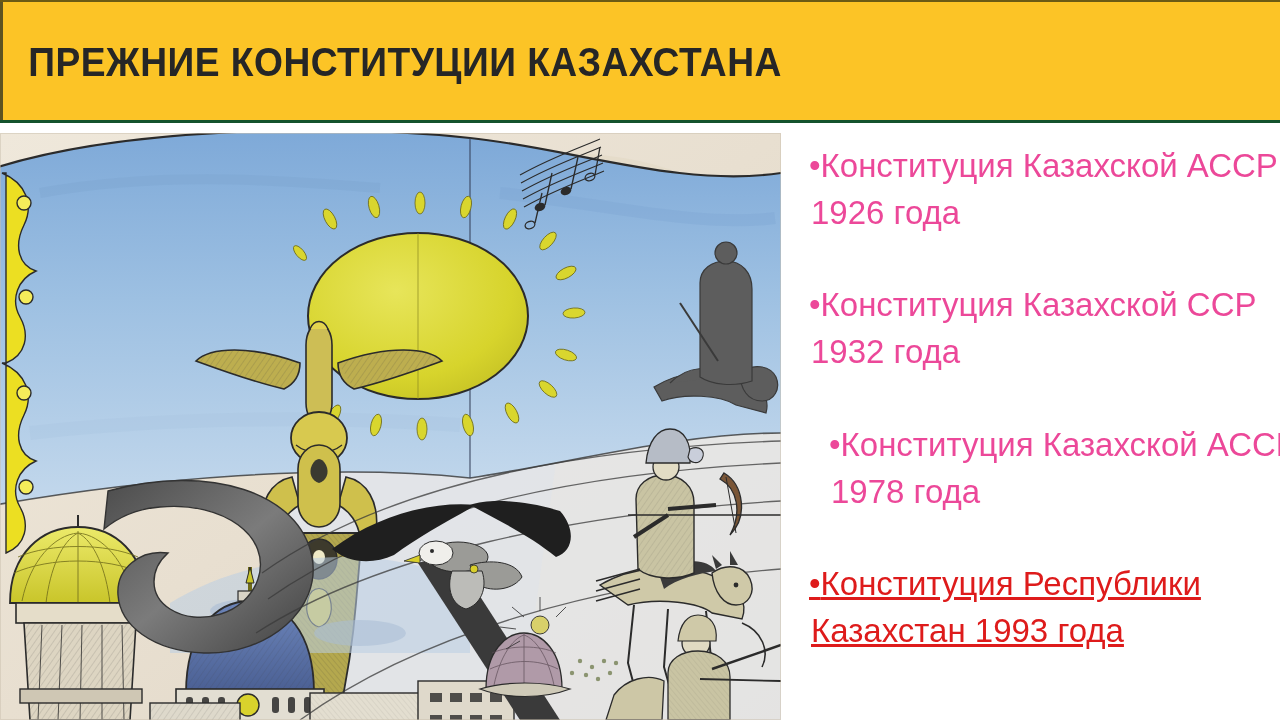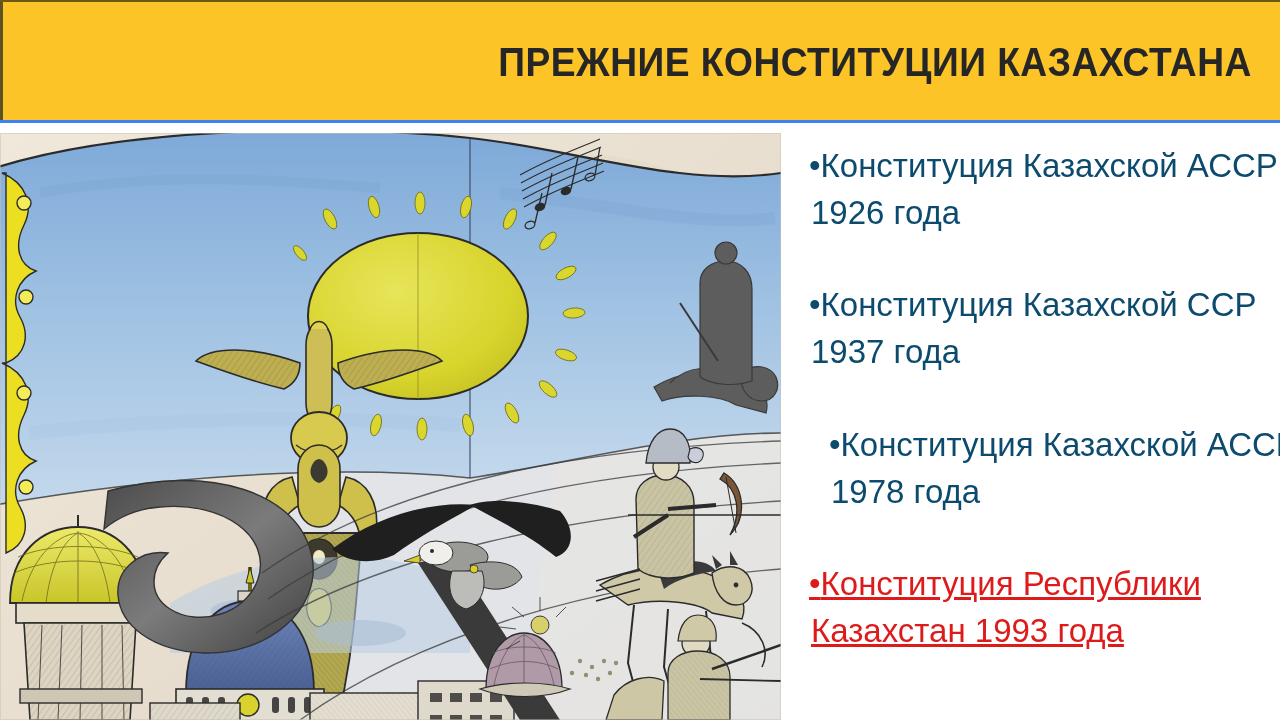--- a/index.html
+++ b/index.html
@@ -6,24 +6,24 @@
   body{
     width:1280px;height:720px;overflow:hidden;background:#ffffff;
     font-family:"Liberation Sans","DejaVu Sans",sans-serif;
   }
   .slide{position:relative;width:1280px;height:720px;background:#ffffff;}
 
   
   .title-banner{
     position:absolute;left:0;top:0;width:1280px;height:123px;
     background:#FCC426;
-    border-bottom:3px solid #3b82f6;
+    border-bottom:3px solid #14532d;
     border-top:2px solid #6b5a14;
     box-sizing:border-box;
-    display:flex;align-items:center;justify-content:flex-end;
+    display:flex;align-items:center;justify-content:flex-start;
   }
   .title-banner::before{
     content:"";position:absolute;left:0;top:0;bottom:0;width:3px;background:#5d5320;
   }
   .title-text{
     font-size:40px;font-weight:bold;color:#262626;
     letter-spacing:0.5px;
     transform:scaleX(0.93);
     transform-origin:center;
     white-space:nowrap;
@@ -39,21 +39,21 @@
 
   
   .bullets{
     position:absolute;left:797px;top:133px;width:483px;height:587px;
     background:#ffffff;
   }
   .bullet{
     display:block;
     font-size:33px;
     line-height:47px;
-    color:#0c4a6e;
+    color:#ec4899;
     padding-left:8px;
     text-indent:-2px;
     margin:0;
   }
   .bullet .dot{ font-size:33px; }
   .b1{position:absolute;top:9px;left:6px;width:470px;}
   .b2{position:absolute;top:148px;left:6px;width:470px;}
   .b3{position:absolute;top:288px;left:6px;width:470px;margin-left:20px;}
   .b4{position:absolute;top:427px;left:6px;width:470px;color:#DE1B1B;text-decoration:underline;}
   .b4 .dot{color:#DE1B1B;}
@@ -398,21 +398,21 @@
     </svg>
   </div>
 
   <div class="bullets">
 
     <div class="bullet b1">
       <span class="dot">•</span><span>Конституция Казахской АССР 1926 года</span>
     </div>
 
     <div class="bullet b2">
-      <span class="dot">•</span><span>Конституция Казахской ССР 1937 года</span>
+      <span class="dot">•</span><span>Конституция Казахской ССР 1932 года</span>
     </div>
 
     <div class="bullet b3">
       <span class="dot">•</span><span>Конституция Казахской АССР 1978 года</span>
     </div>
 
     <div class="bullet b4">
       <span class="dot">•</span><span>Конституция Республики Казахстан 1993 года</span>
     </div>
 

